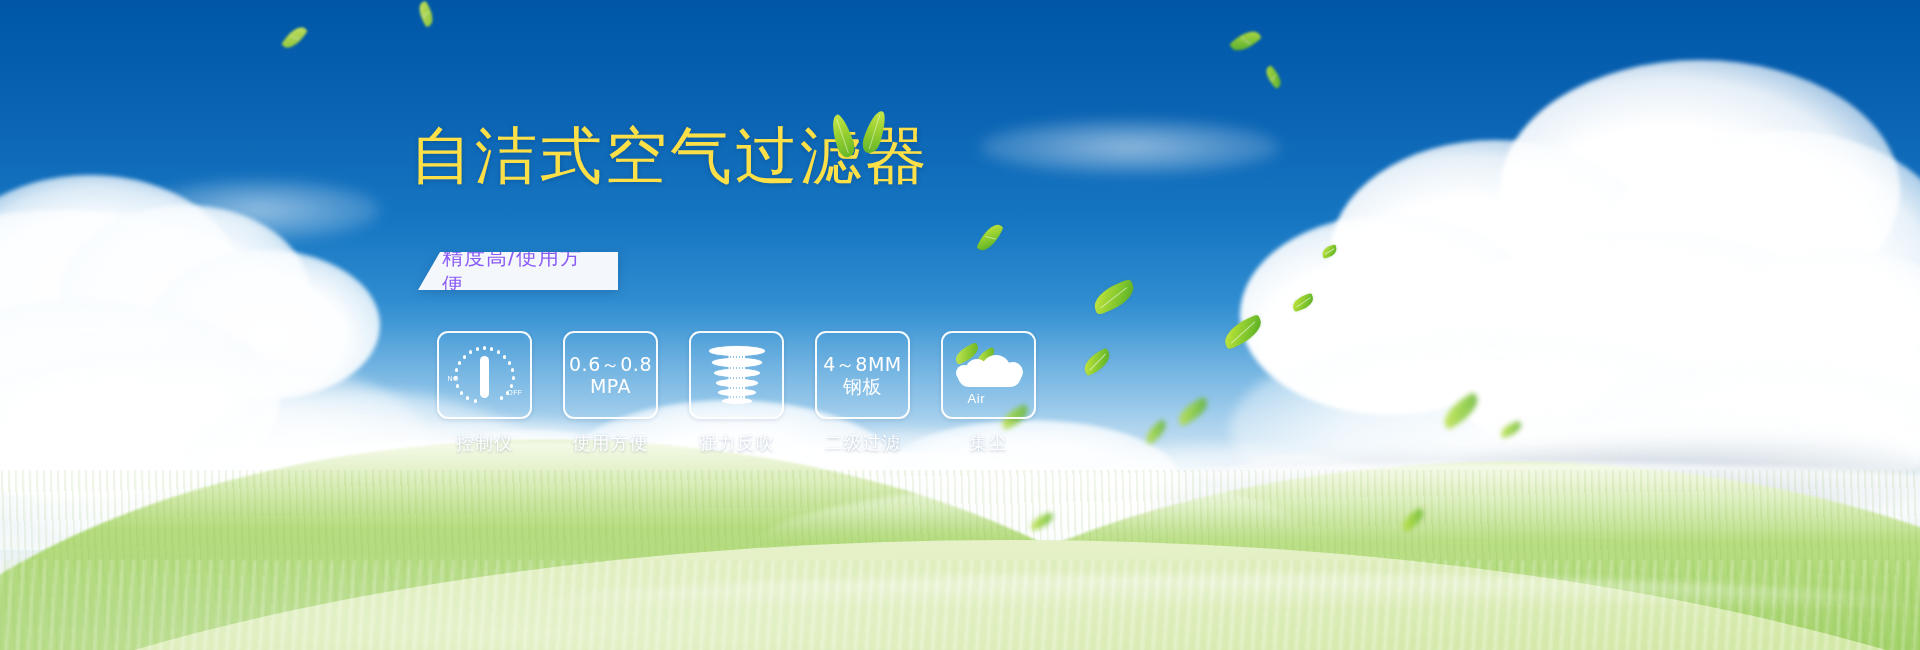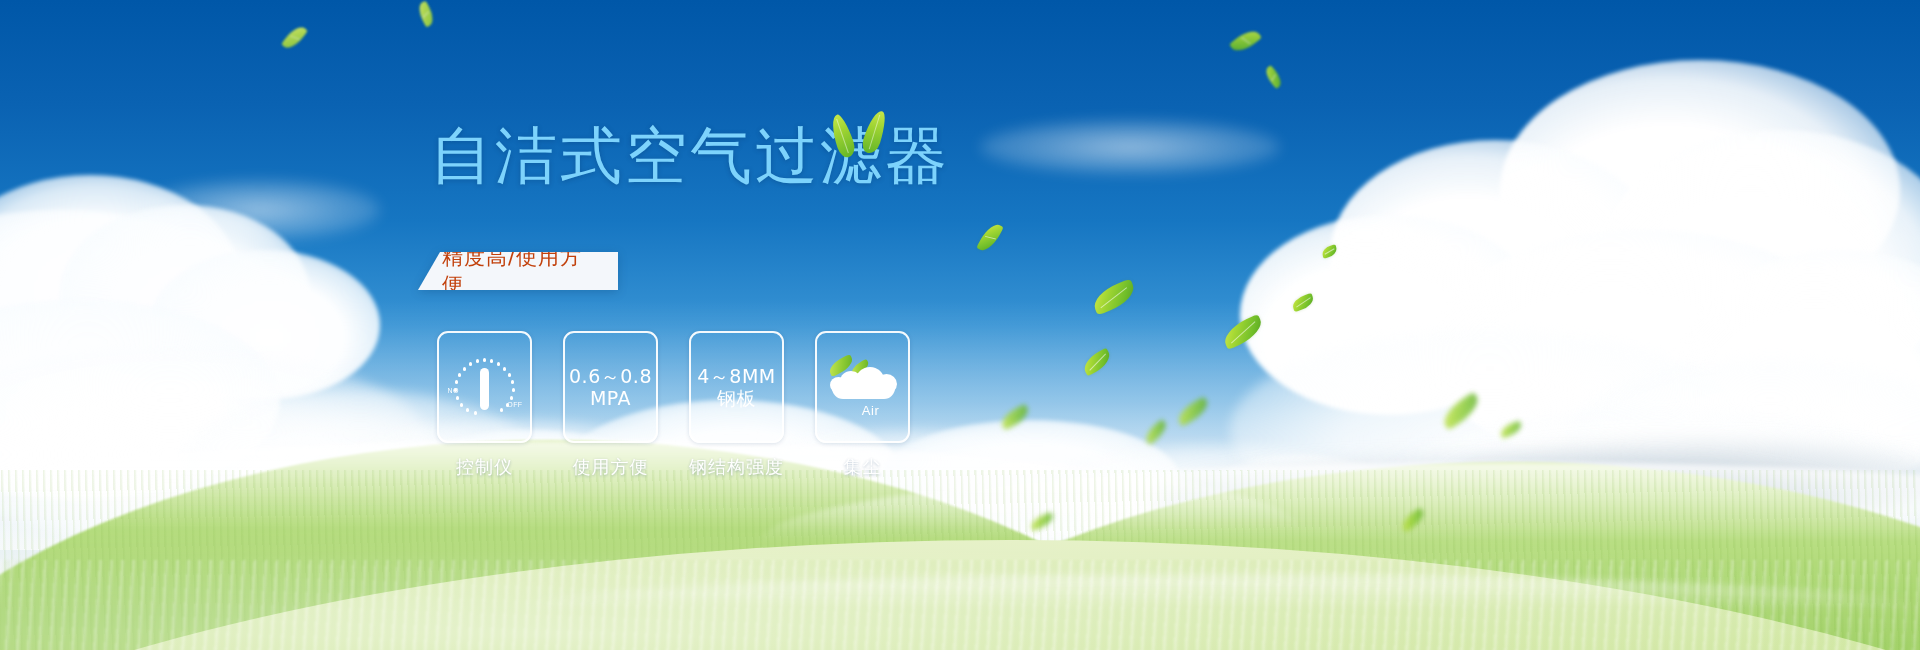--- a/index.html
+++ b/index.html
@@ -112,24 +112,24 @@
   .leaf.pale { background:linear-gradient(128deg,#e4f36b 0%,#bde04a 40%,#8ecb33 100%); }
   .leaf.soft { filter:blur(1.1px); opacity:.92; }
   .leaf.blurry { filter:blur(2.4px); opacity:.8; }
   .leaf .vein {
     position:absolute; left:12%; top:48%; width:76%; height:1px;
     background:rgba(255,255,255,.55); transform:rotate(-16deg);
   }
 
   
   .headline {
-    position:absolute; left:430px; top:125px;
+    position:absolute; left:410px; top:125px;
     font-size:62px; line-height:1;
     letter-spacing:3px;
-    color:#7dd3fc;
+    color:#fde047;
     font-weight:400;
     font-family:"DejaVu Sans","Liberation Sans",sans-serif;
     text-shadow:0 1px 5px rgba(0,44,90,.30);
     white-space:nowrap;
   }
   .title-leaves { position:absolute; left:828px; top:104px; width:70px; height:56px; }
   .title-leaves .tl {
     position:absolute; width:17px; height:44px;
     background:linear-gradient(170deg,#c9e84a 0%,#9ed332 40%,#62b527 100%);
     border-radius:60% 40% 55% 45% / 72% 70% 30% 28%;
@@ -156,37 +156,37 @@
   }
   .badge-dark {
     background:#0b3f8f;
     color:#ffffff;
     width:187px;
     clip-path:polygon(0 0, 100% 0, calc(100% - 22px) 100%, 0 100%);
     padding-right:28px;
   }
   .badge-light {
     background:#f4f7fb;
-    color:#c2410c;
+    color:#8b5cf6;
     width:200px;
     margin-left:-12px;
     clip-path:polygon(22px 0, 100% 0, 100% 100%, 0 100%);
     padding-left:24px;
     margin-top:16px;
   }
 
   
   .features {
     position:absolute; left:437px; top:331px;
     display:flex; gap:31px;
   }
   .feature { width:95px; }
   .fbox {
     position:relative;
-    width:95px; height:112px;
+    width:95px; height:88px;
     border:2px solid rgba(255,255,255,.94);
     border-radius:11px;
     display:flex; flex-direction:column;
     align-items:center; justify-content:center;
     color:#ffffff;
     text-align:center;
     box-shadow:0 1px 4px rgba(0,50,100,.14);
   }
   .fbox .ftext {
     font-size:19px; line-height:1.18; letter-spacing:.5px;
@@ -240,21 +240,21 @@
   .airicon { position:relative; width:74px; height:56px; }
   .airicon .puff { position:absolute; background:#fff; border-radius:50%; }
   .airicon .base { position:absolute; background:#fff; }
   .airicon .gleaf {
     position:absolute;
     background:linear-gradient(120deg,#cdea58,#8fcb33 55%,#5faf24);
     border-radius:70% 16% 70% 16%;
   }
   .airicon .airtxt {
     position:absolute; left:16px; right:0; bottom:-3px;
-    text-align:center; font-size:13px; color:#fff;
+    text-align:left; font-size:13px; color:#fff;
     letter-spacing:.6px;
     font-family:"Liberation Sans",sans-serif;
   }
 </style>
 </head>
 <body>
 
 <div id="banner">
 
   <div class="sky"></div>
@@ -392,29 +392,43 @@
     <div class="feature">
       <div class="fbox">
         <div class="ftext">
           <span>0.6～0.8</span>
           <span class="l2">MPA</span>
         </div>
       </div>
       <div class="flabel">使用方便</div>
     </div>
 
+    <div class="feature">
+      <div class="fbox">
+        <div class="fstack">
+          <span class="core"></span>
+          <span class="disc" style="top:2px;  width:56px; height:10px;"></span>
+          <span class="disc" style="top:14px; width:50px; height:9px;"></span>
+          <span class="disc" style="top:25px; width:46px; height:8px;"></span>
+          <span class="disc" style="top:35px; width:42px; height:8px;"></span>
+          <span class="disc" style="top:45px; width:38px; height:7px;"></span>
+          <span class="disc" style="top:54px; width:30px; height:6px;"></span>
+        </div>
+      </div>
+      <div class="flabel">强力反吹</div>
+    </div>
 
     <div class="feature">
       <div class="fbox">
         <div class="ftext">
           <span>4～8MM</span>
           <span class="l2">钢板</span>
         </div>
       </div>
-      <div class="flabel">钢结构强度</div>
+      <div class="flabel">二级过滤</div>
     </div>
 
     <div class="feature">
       <div class="fbox">
         <div class="airicon">
           <span class="gleaf" style="left:2px;  top:0px;  width:26px; height:13px; transform:rotate(-26deg);"></span>
           <span class="gleaf" style="left:24px; top:4px;  width:20px; height:10px; transform:rotate(-30deg);"></span>
           <span class="puff" style="left:4px;  top:18px; width:17px; height:16px;"></span>
           <span class="puff" style="left:14px; top:12px; width:22px; height:21px;"></span>
           <span class="puff" style="left:30px; top:8px;  width:28px; height:26px;"></span>

